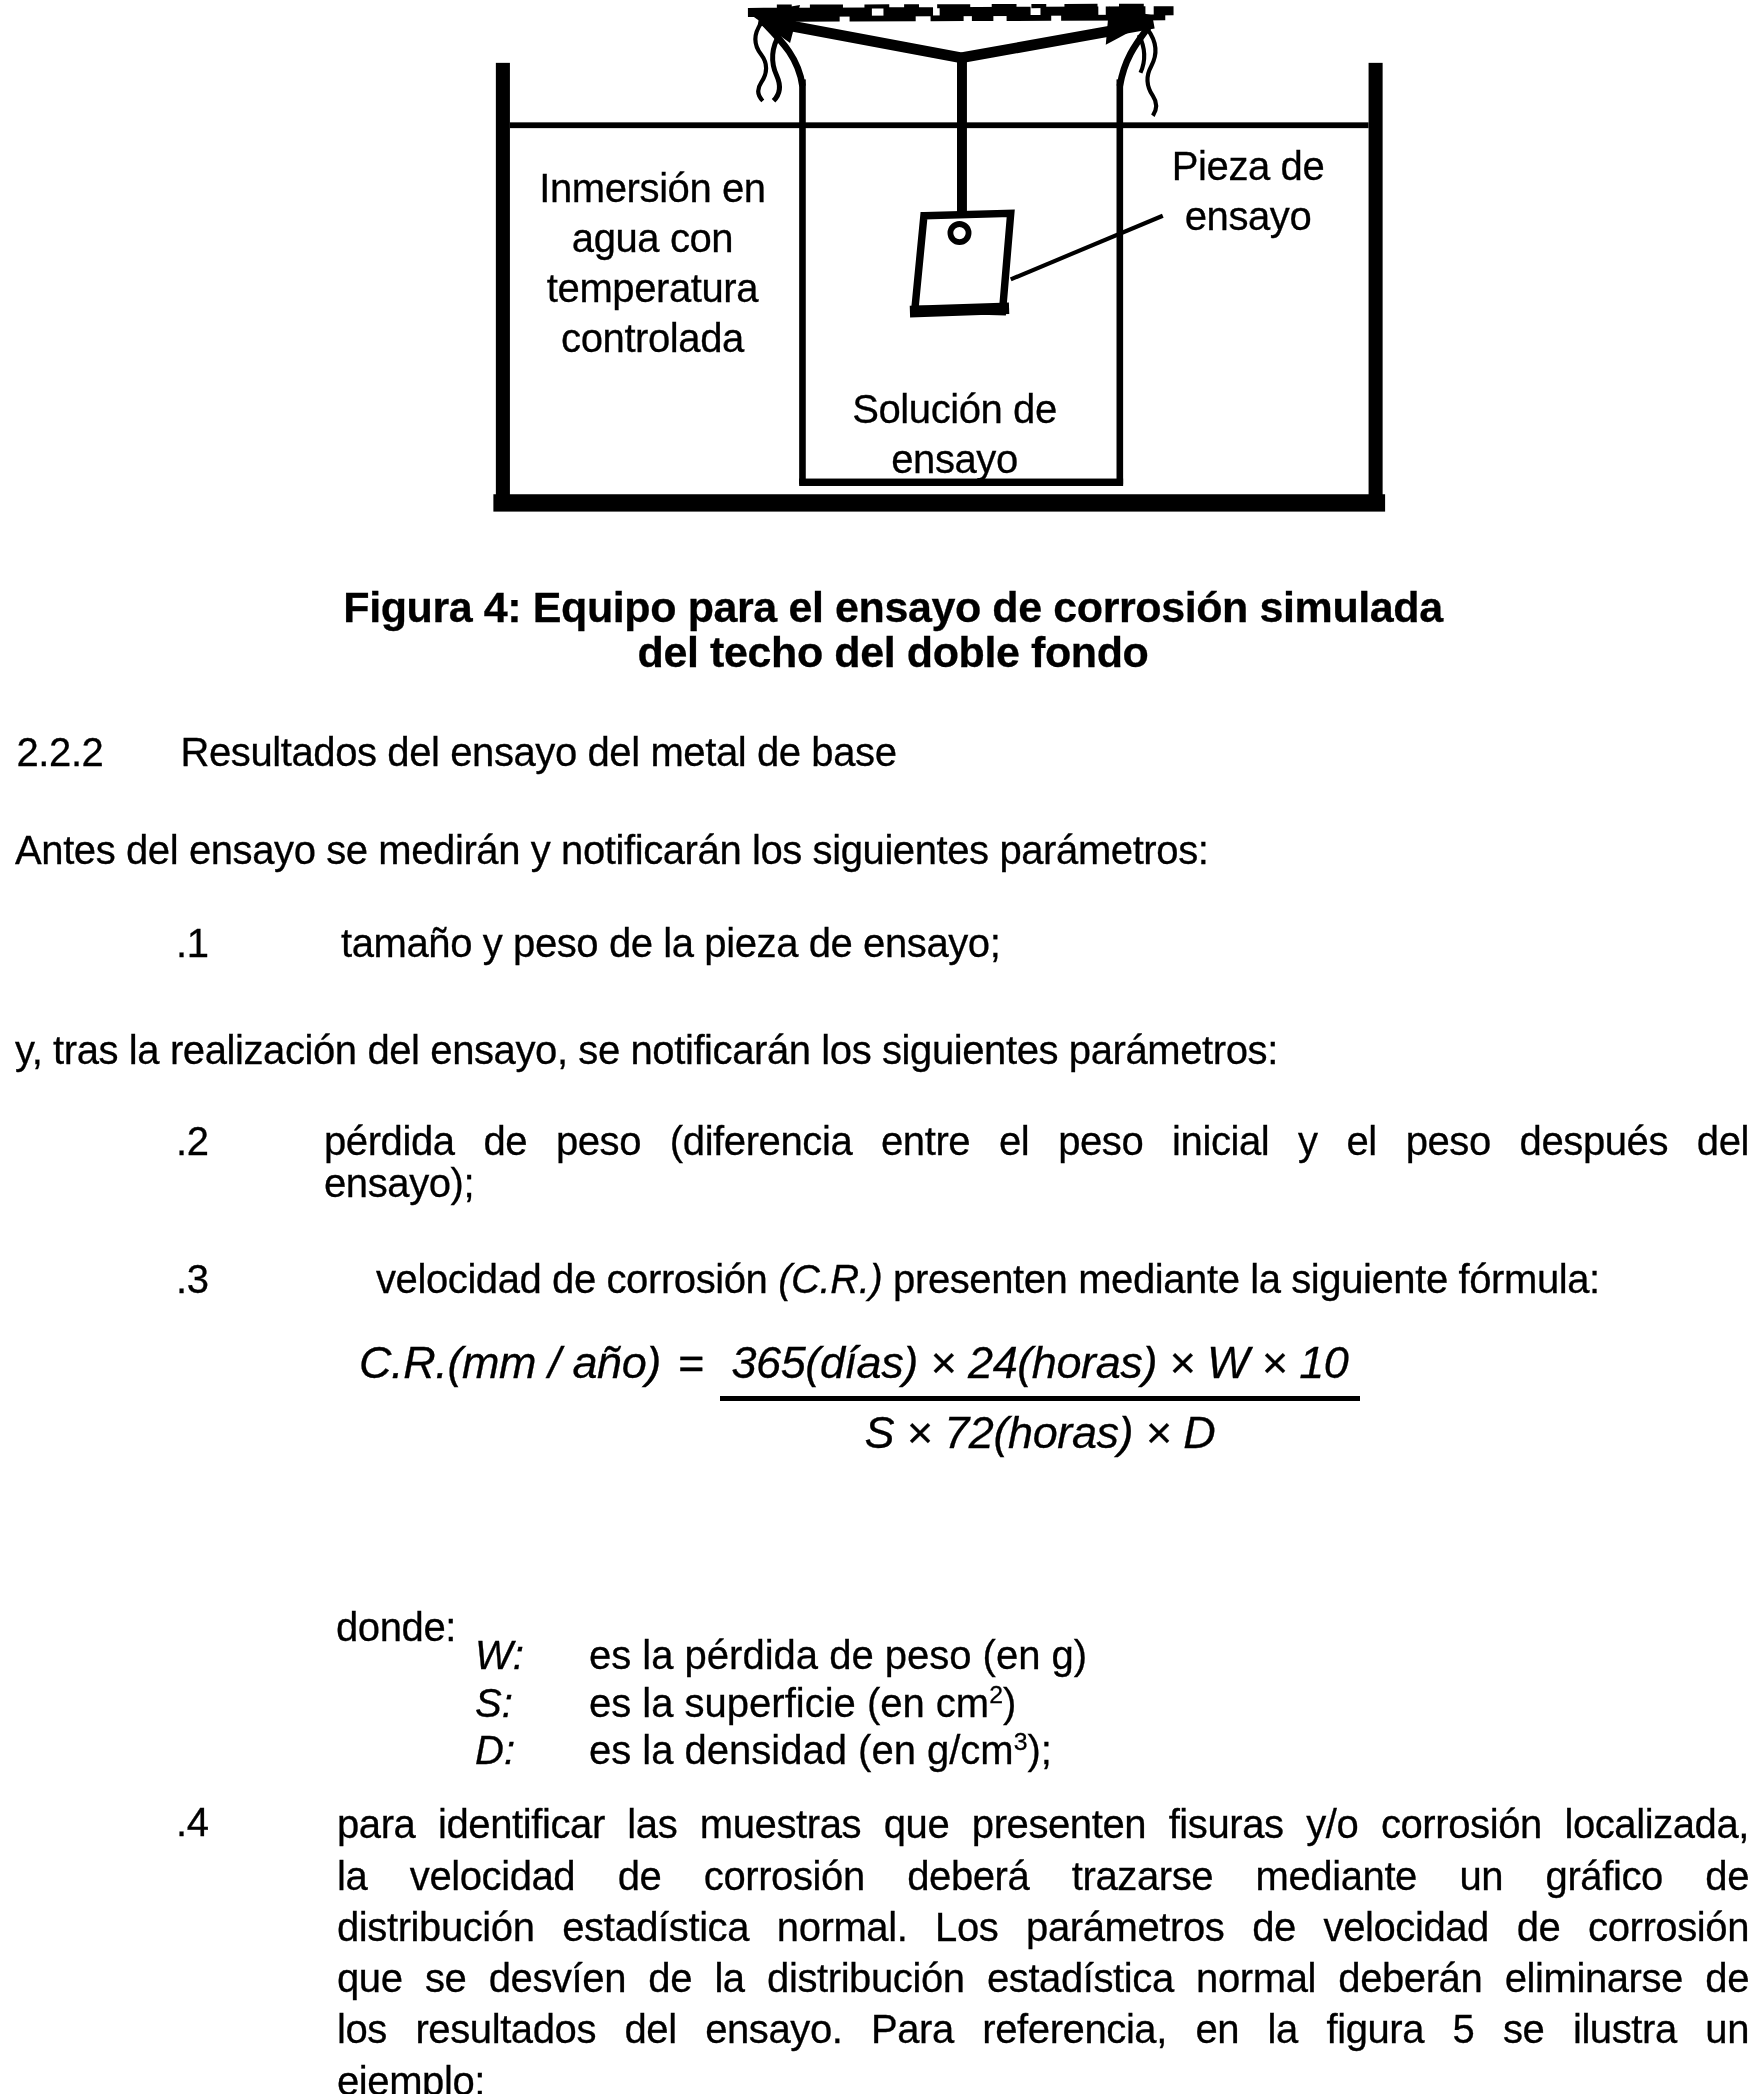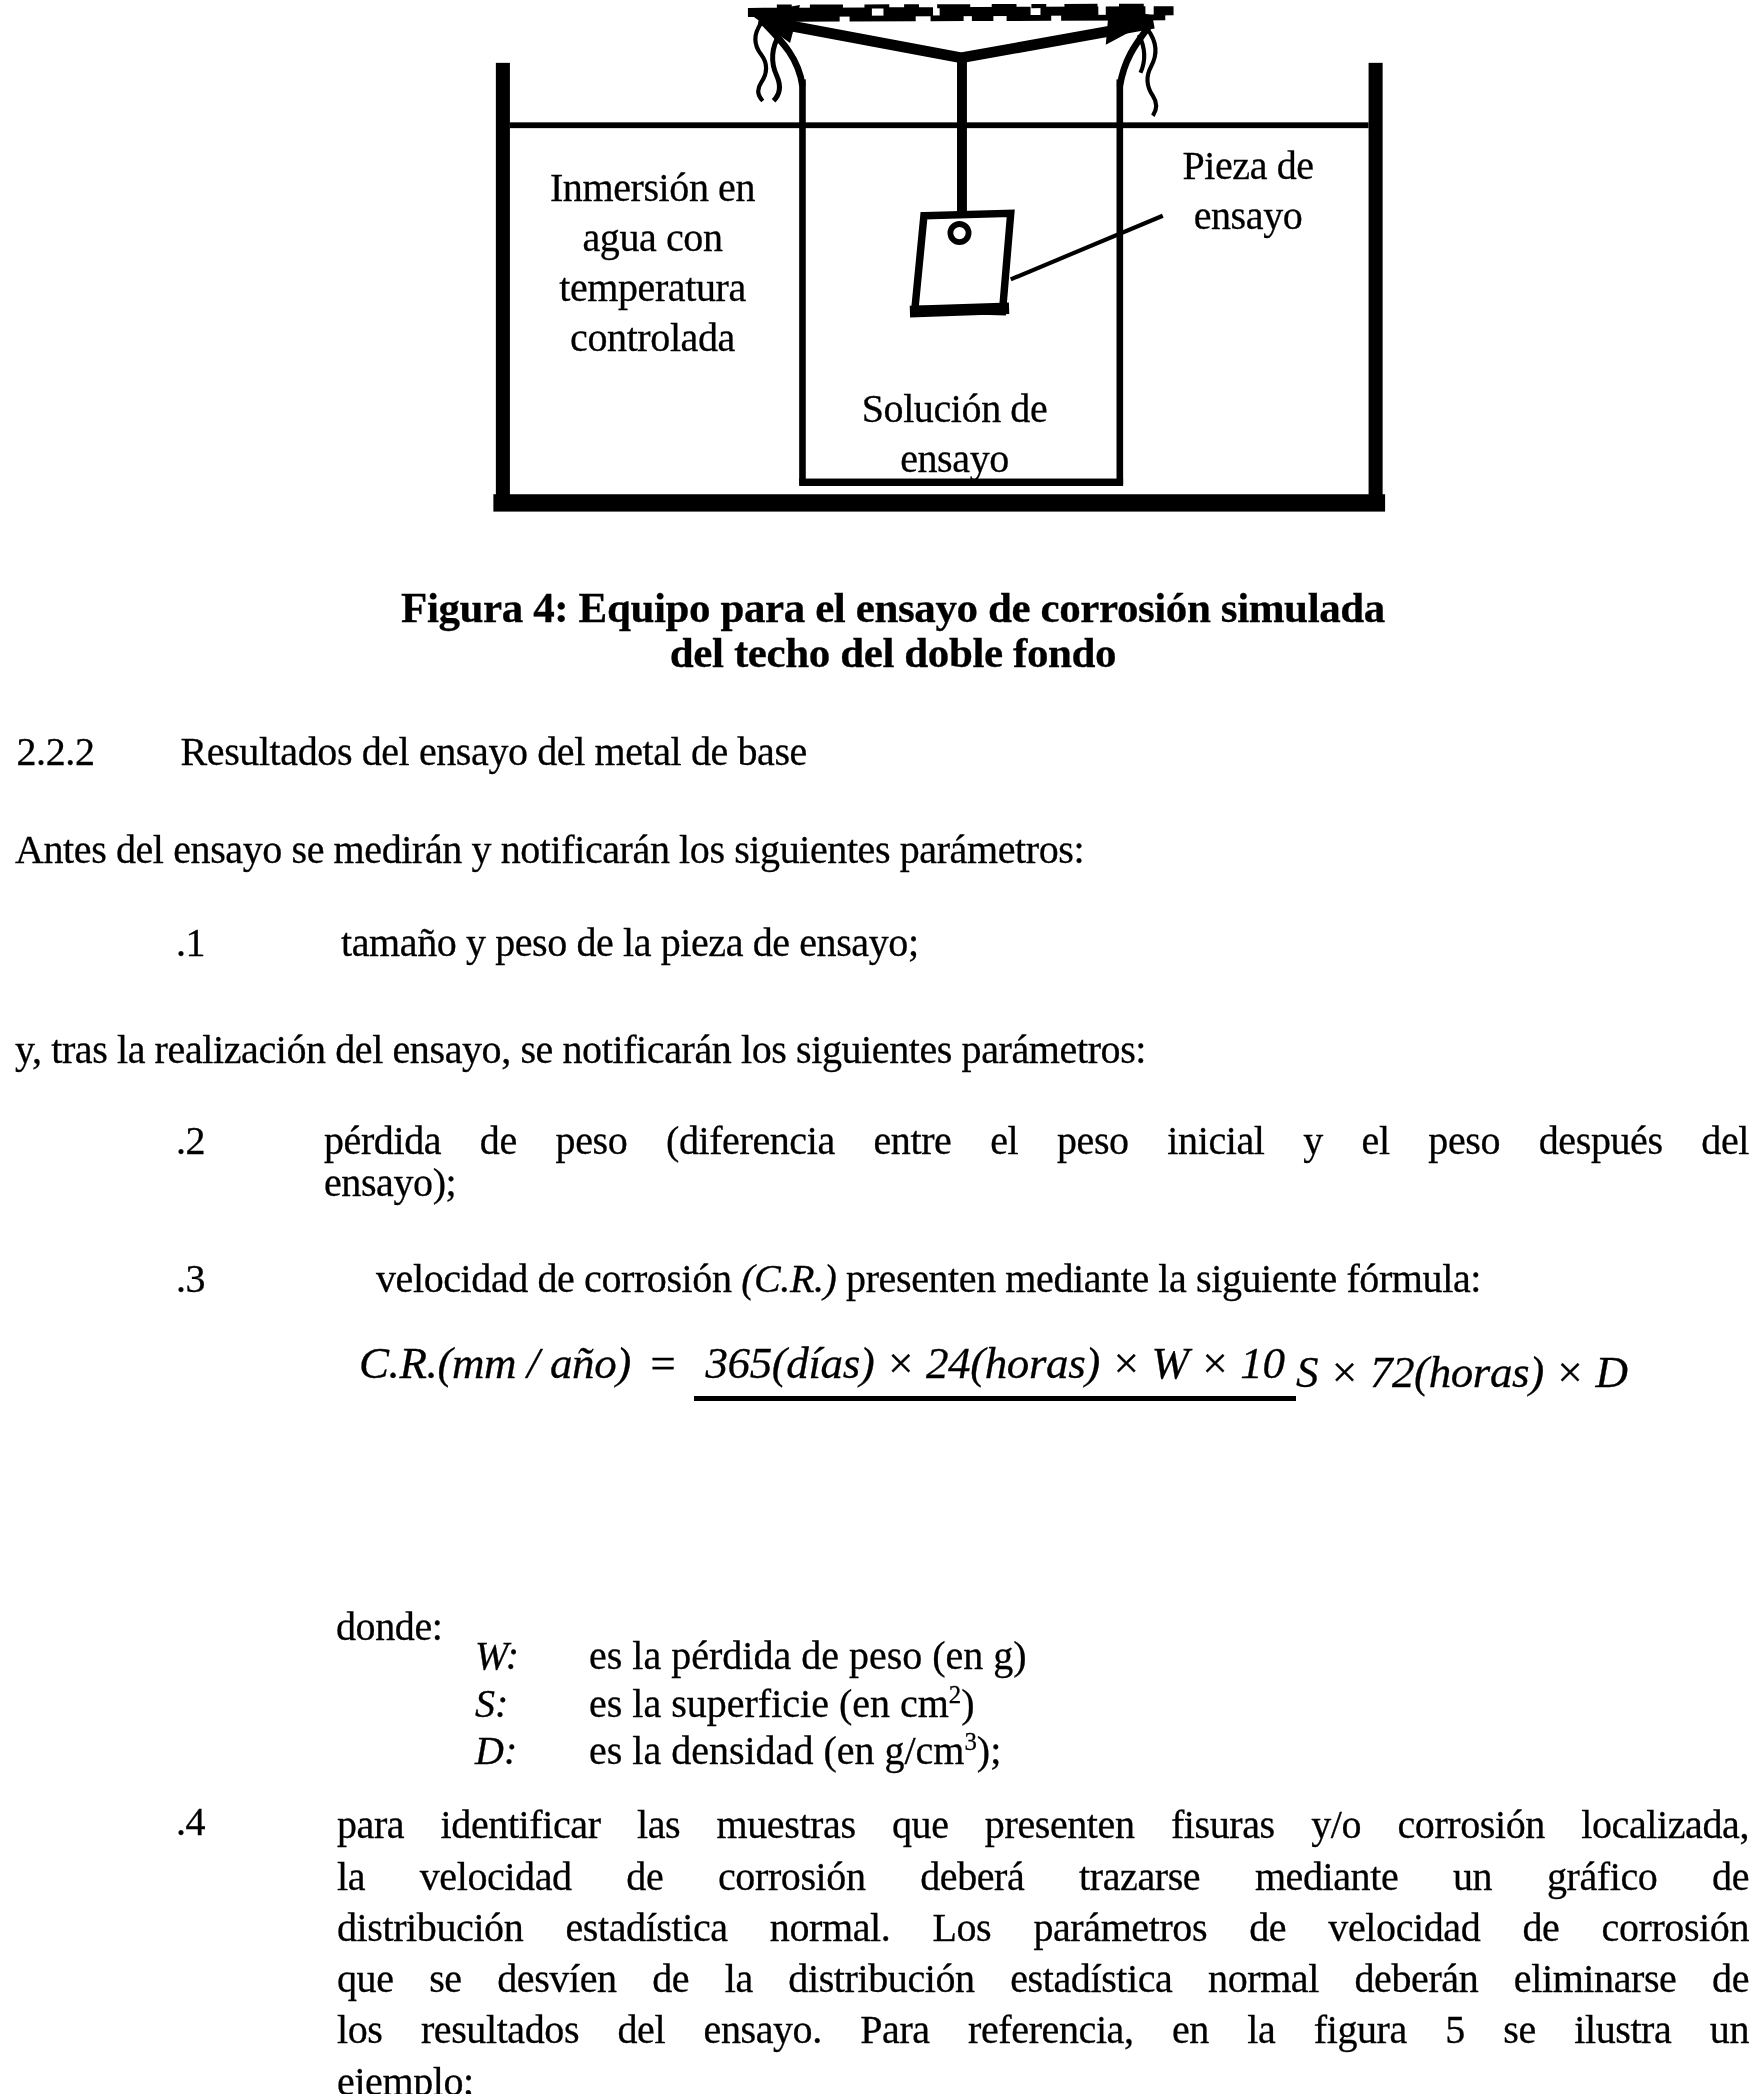--- a/index.html
+++ b/index.html
@@ -1,41 +1,41 @@
 <!DOCTYPE html>
 <html style="font-size:13.2px"><head>
 <meta charset="utf-8">
 <style>
   html,body{margin:0;padding:0;background:#ffffff;}
   #page{
     position:relative;
     width:1757px;height:2095px;
     background:#ffffff;
-    font-family:Liberation Serif, serif;
+    font-family:Liberation Sans, sans-serif;
     color:#000;
     overflow:hidden;
     -webkit-text-stroke:0.3px #000;
   }
   .abs{position:absolute;}
   .body-text{font-size:40px;line-height:1.15;letter-spacing:-0.4px;white-space:nowrap;}
   .just{text-align:justify;text-align-last:justify;white-space:normal;}
   .caption{font-weight:bold;font-size:43px;line-height:45px;text-align:center;letter-spacing:-0.4px;}
   .dlabel{font-size:40px;line-height:50px;text-align:center;letter-spacing:-0.4px;}
   .it{font-style:italic;}
   .item-num{position:absolute;left:176px;}
   .wsd-row{position:absolute;left:475px;font-size:40px;line-height:47px;white-space:nowrap;margin-top:19px;}
   .wsd-sym{display:inline-block;width:114px;font-style:italic;}
   sup{font-size:0.62em;line-height:0;}
   
   #formula{
     position:absolute;left:343px;top:1337px;
     display:flex;gap:16.5px;
     font-style:italic;font-size:45px;letter-spacing:-0.4px;white-space:nowrap;margin-left:16px;
   }
-  .frac{display:inline-flex;flex-direction:row;align-items:center;}
+  .frac{display:inline-flex;flex-direction:column;align-items:center;}
   .frac .num{padding:0 11.6px 6.6px 11.6px;border-bottom:5px solid #000;}
   .frac .den{padding-top:6.6px;}
   svg{display:block;}
 </style>
 </head>
 <body>
 
 <div id="page">
 
   <svg class="abs" style="left:0;top:0" width="1757" height="529" viewBox="0 0 2126 640">

